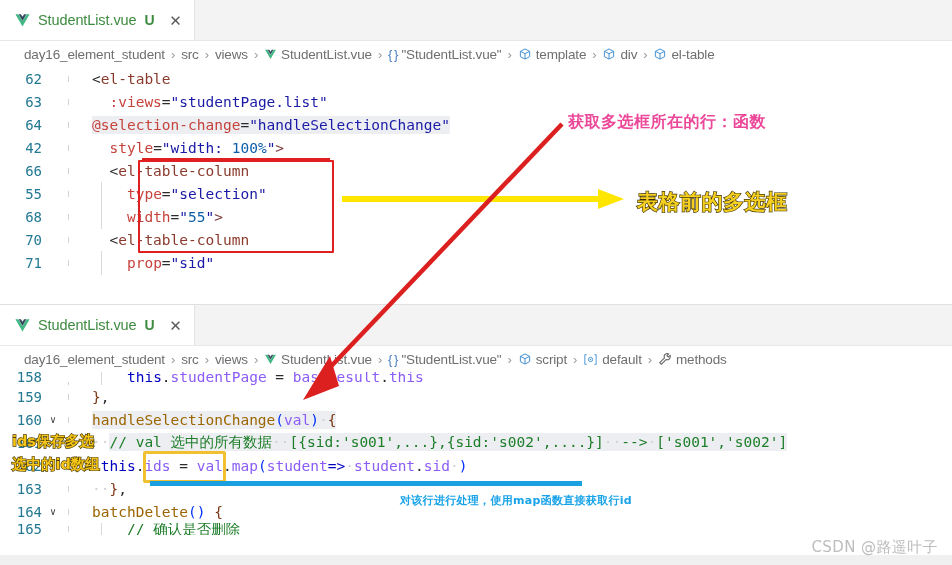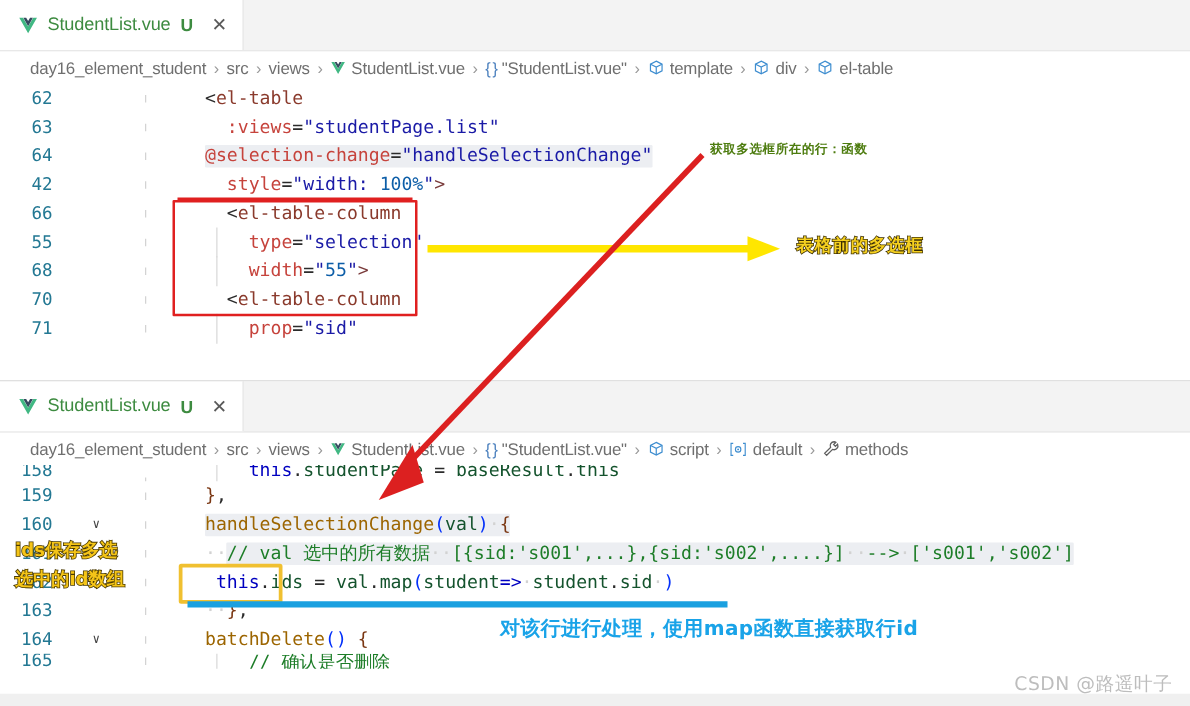--- a/index.html
+++ b/index.html
@@ -90,21 +90,20 @@
   }
   .pane-top .code { height: 239px; }
   .pane-bottom .code { height: 194px; }
 
   .row {
     position: relative;
     height: 23px;
     display: flex;
     align-items: center;
     white-space: pre;
-    gap: 24px;
   }
   .gutter {
     width: 44px;
     flex: 0 0 44px;
     text-align: right;
     color: #237893;
     font-size: 14px;
     padding-right: 2px;
     box-sizing: border-box;
     font-family: "DejaVu Sans Mono", "Liberation Mono", monospace;
@@ -136,21 +135,21 @@
   }
   .txt { display: inline-block; }
 
   
   .t-tag   { color: #7a3b3b; }
   .t-tagn  { color: #8a3a2c; }
   .t-attr  { color: #c6433c; }
   .t-str   { color: #1a1aa6; }
   .t-punct { color: #2b2b2b; }
   .t-fn    { color: #9c6500; }
-  .t-param { color: #14532d; }
+  .t-param { color: #8b5cf6; }
   .t-kw    { color: #0000c0; }
   .t-cmt   { color: #1d7d28; }
   .t-num   { color: #0d5ea8; }
   .t-brk1  { color: #0431fa; }
   .t-brk2  { color: #7b3814; }
 
   .sel-hl { background: #eceef2; border-radius: 1px; padding: 1px 0; }
   .dot { color: #d2d2d2; }
 
   
@@ -174,32 +173,32 @@
     background: #e02020;
   }
   .blueunderline {
     position: absolute;
     height: 5px;
     background: #1aa0e0;
   }
 
   .anno-red {
     position: absolute;
-    color: #4d7c0f;
+    color: #ec4899;
     font-weight: bold;
-    font-size: 10px;
+    font-size: 16px;
     font-family: "DejaVu Sans", "Liberation Sans", sans-serif;
     white-space: nowrap;
     letter-spacing: 0.5px;
   }
   .anno-yellow {
     position: absolute;
     color: #f5d020;
     font-weight: bold;
-    font-size: 14px;
+    font-size: 21px;
     font-family: Liberation Mono, monospace;
     white-space: nowrap;
     letter-spacing: 0.5px;
     -webkit-text-stroke: 1.2px #3a2d00;
     paint-order: stroke fill;
   }
   .anno-yellow2 {
     position: absolute;
     color: #f5c518;
     font-weight: bold;
@@ -207,21 +206,21 @@
     font-family: "DejaVu Sans", "Liberation Sans", sans-serif;
     white-space: nowrap;
     line-height: 19px;
     -webkit-text-stroke: 1.3px #4a3a00;
     paint-order: stroke fill;
   }
   .anno-blue {
     position: absolute;
     color: #19a3e8;
     font-weight: bold;
-    font-size: 16px;
+    font-size: 11px;
     font-family: "DejaVu Sans", "Liberation Sans", sans-serif;
     white-space: nowrap;
     letter-spacing: 0.3px;
   }
 
   .watermark {
     position: absolute;
     right: 14px; bottom: 8px;
     color: #bdbdbd;
     font-size: 15px;

